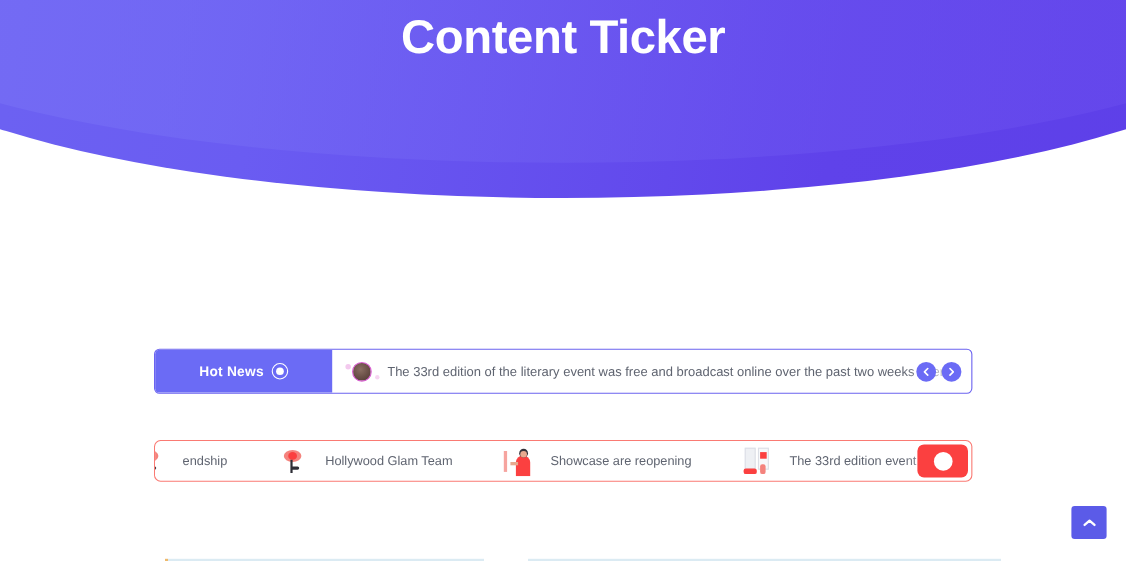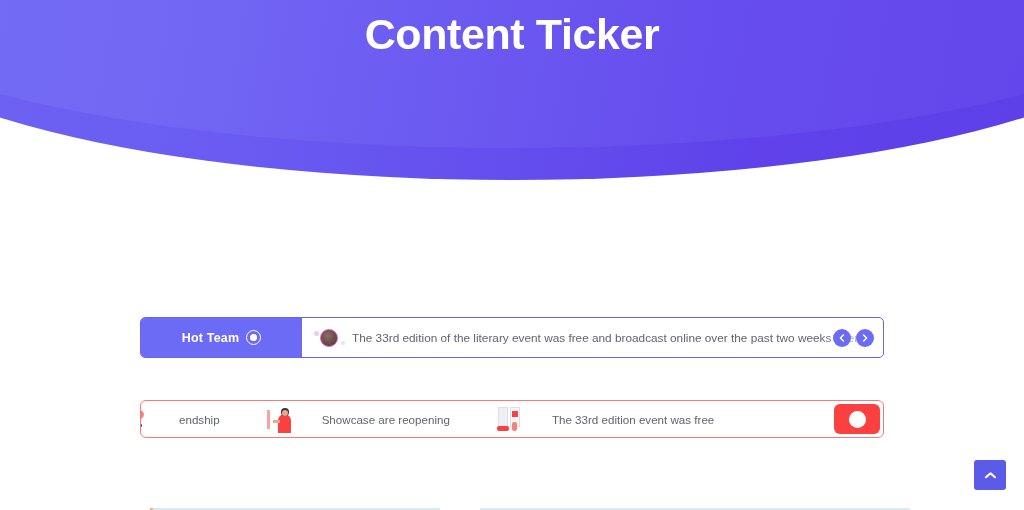--- a/index.html
+++ b/index.html
@@ -132,21 +132,21 @@
   }
   .t2-track {
     display:flex; align-items:center;
     flex:1; height:100%;
     margin-left:-42px;
     overflow:hidden;
     -webkit-mask-image:linear-gradient(to right,#000 0%,#000 92%,transparent 100%);
     mask-image:linear-gradient(to right,#000 0%,#000 92%,transparent 100%);
   }
   .t2-item {
-    display:flex; align-items:center; gap:28px;
+    display:flex; align-items:center; gap:15px;
     padding:0 22px;
     height:100%;
     flex:none;
   }
   .t2-thumb {
     width:30px; height:27px; flex:none; position:relative;
     border-radius:2px; overflow:hidden;
     background:#ffffff;
   }
   .t2-text {
@@ -193,21 +193,21 @@
   <div class="hero">
     <div class="hero-layer-back"></div>
     <div class="hero-layer-front"></div>
     <div class="hero-content">
       <h1 class="hero-title">Content Ticker</h1>
     </div>
   </div>
 
   <div class="ticker1">
     <div class="t1-label">
-      <span class="t1-label-text">Hot Team</span>
+      <span class="t1-label-text">Hot News</span>
       <span class="t1-dot"></span>
     </div>
     <div class="t1-body">
       <span class="t1-thumb"></span>
       <span class="t1-text">The 33rd edition of the literary event was free and broadcast online over the past two weeks after re</span>
       <div class="t1-nav">
         <span class="navbtn">
           <svg width="8" height="8" viewBox="0 0 8 8">
               <path d="M5.4 1L2.4 4l3 3" fill="none" stroke="#fff" stroke-width="1.5" stroke-linecap="round" stroke-linejoin="round"></path>
             </svg>
@@ -228,20 +228,31 @@
         <span class="t2-thumb">
           <span class="ill">
             <i style="left:7px;top:3px;width:16px;height:11px;border-radius:50%;background:#f4837d;"></i>
 
             <i style="left:14px;top:18px;width:7px;height:3px;border-radius:0 3px 3px 0;background:#2e2e36;"></i>
           </span>
         </span>
         <span class="t2-text">endship</span>
       </div>
 
+      <div class="t2-item">
+        <span class="t2-thumb">
+          <span class="ill">
+            <i style="left:7px;top:3px;width:16px;height:11px;border-radius:50%;background:#f4837d;"></i>
+            <i style="left:11px;top:5px;width:8px;height:7px;border-radius:50%;background:#fb4040;"></i>
+            <i style="left:13px;top:12px;width:2px;height:12px;background:#2e2e36;"></i>
+            <i style="left:14px;top:18px;width:7px;height:3px;border-radius:0 3px 3px 0;background:#2e2e36;"></i>
+          </span>
+        </span>
+        <span class="t2-text">Hollywood Glam Team</span>
+      </div>
 
       <div class="t2-item">
         <span class="t2-thumb">
           <span class="ill">
             <i style="left:3px;top:4px;width:3px;height:19px;background:#f6a49f;"></i>
             <i style="left:14px;top:8px;width:13px;height:19px;border-radius:7px 7px 0 0;background:#fb4040;"></i>
             <i style="left:17px;top:2px;width:8px;height:8px;border-radius:50%;background:#33323a;"></i>
             <i style="left:18px;top:4px;width:6px;height:6px;border-radius:50%;background:#e8a98f;"></i>
             <i style="left:9px;top:14px;width:7px;height:3px;background:#e8a98f;"></i>
           </span>

